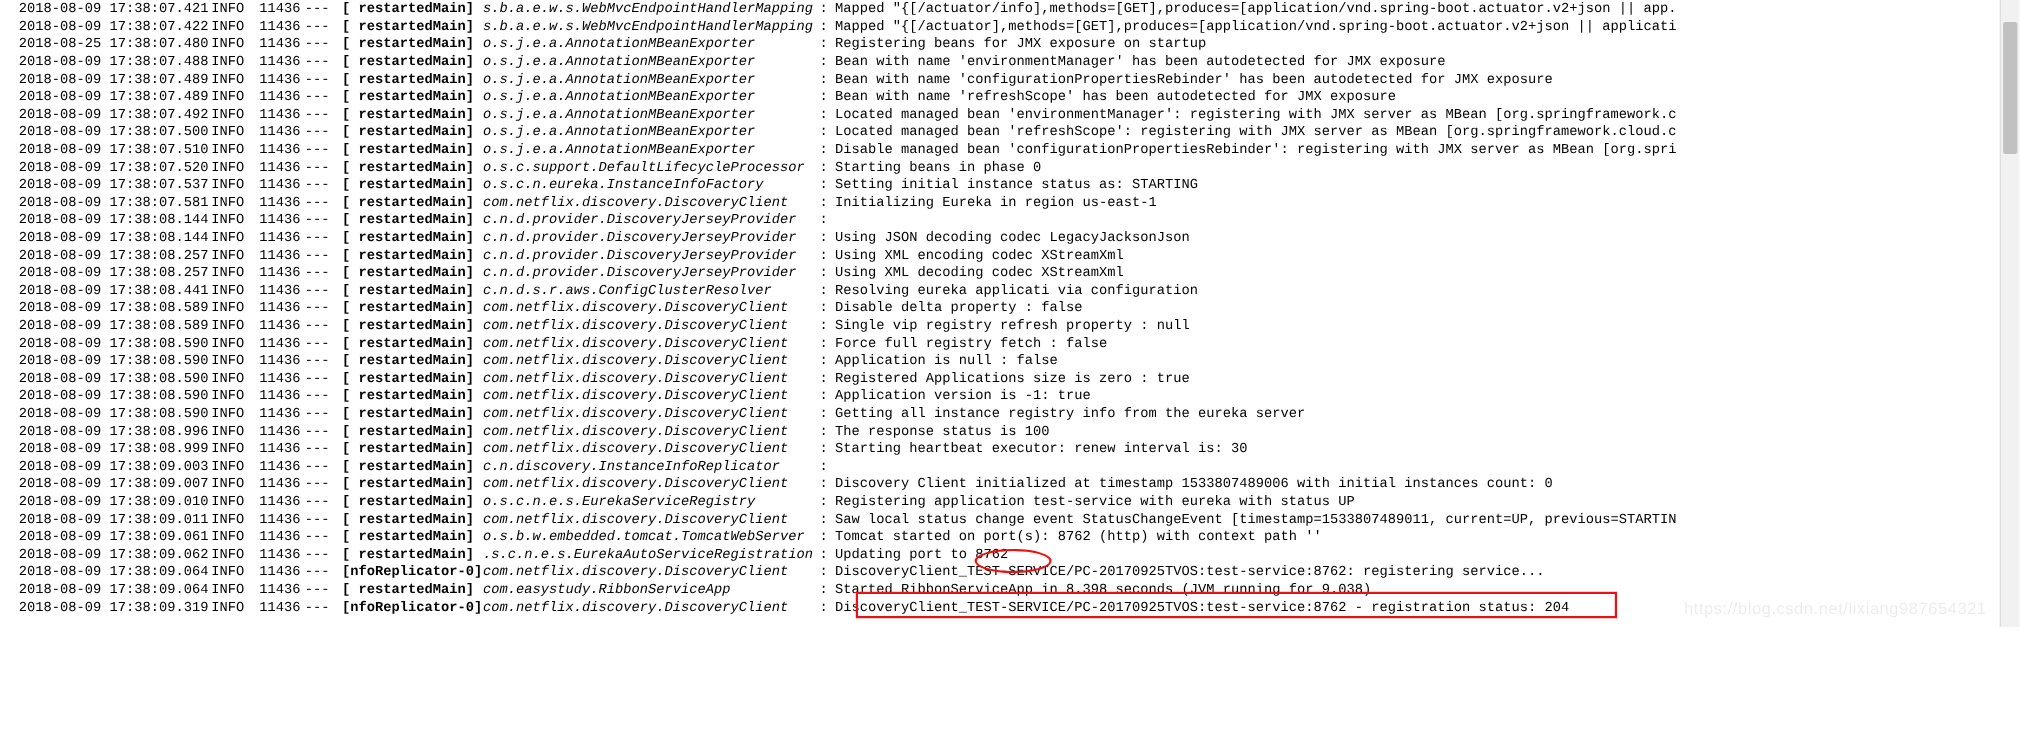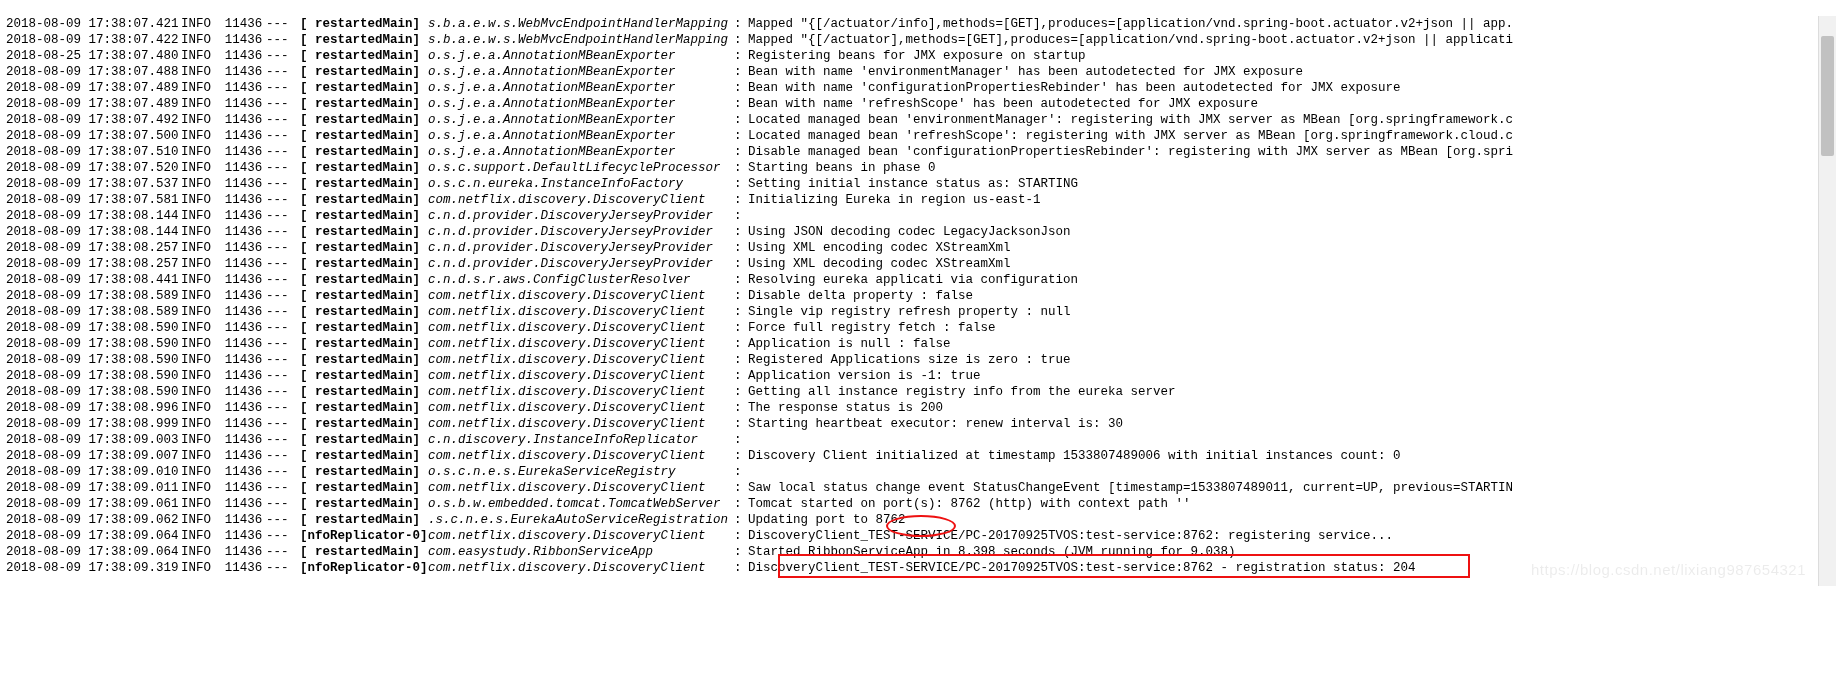--- a/index.html
+++ b/index.html
@@ -9,22 +9,21 @@
     color: #000;
     font-family: Consolas, "Courier New", monospace;
     font-size: 12.5px;
     line-height: 16px;
     width: 1836px;
     overflow: hidden;
     white-space: nowrap;
   }
   .log-area {
     position: relative;
-    padding: 0 6px 10px 6px;
-    margin-top: 16px;
+    padding: 0 6px 10px 17px;
   }
   .line {
     display: flex;
     gap: 0;
   }
   .ts   { width: 175px; flex: none; }
   .lvl  { width: 40px;  flex: none; }
   .pid  { width: 45px;  flex: none; text-align: center; }
   .dash { width: 34px;  flex: none; }
   .thr  { width: 128px; flex: none; font-weight: bold; }
@@ -313,21 +312,21 @@
         <span class="msg">Getting all instance registry info from the eureka server</span>
       </div>
       <div class="line">
         <span class="ts">2018-08-09 17:38:08.996</span>
         <span class="lvl">INFO</span>
         <span class="pid">11436</span>
         <span class="dash">--- </span>
         <span class="thr">[  restartedMain]</span>
         <span class="log">com.netflix.discovery.DiscoveryClient</span>
         <span class="sep">: </span>
-        <span class="msg">The response status is 200</span>
+        <span class="msg">The response status is 100</span>
       </div>
       <div class="line">
         <span class="ts">2018-08-09 17:38:08.999</span>
         <span class="lvl">INFO</span>
         <span class="pid">11436</span>
         <span class="dash">--- </span>
         <span class="thr">[  restartedMain]</span>
         <span class="log">com.netflix.discovery.DiscoveryClient</span>
         <span class="sep">: </span>
         <span class="msg">Starting heartbeat executor: renew interval is: 30</span>
@@ -352,20 +351,21 @@
         <span class="msg">Discovery Client initialized at timestamp 1533807489006 with initial instances count: 0</span>
       </div>
       <div class="line">
         <span class="ts">2018-08-09 17:38:09.010</span>
         <span class="lvl">INFO</span>
         <span class="pid">11436</span>
         <span class="dash">--- </span>
         <span class="thr">[  restartedMain]</span>
         <span class="log">o.s.c.n.e.s.EurekaServiceRegistry</span>
         <span class="sep">: </span>
+        <span class="msg">Registering application test-service with eureka with status UP</span>
       </div>
       <div class="line">
         <span class="ts">2018-08-09 17:38:09.011</span>
         <span class="lvl">INFO</span>
         <span class="pid">11436</span>
         <span class="dash">--- </span>
         <span class="thr">[  restartedMain]</span>
         <span class="log">com.netflix.discovery.DiscoveryClient</span>
         <span class="sep">: </span>
         <span class="msg">Saw local status change event StatusChangeEvent [timestamp=1533807489011, current=UP, previous=STARTIN</span>

